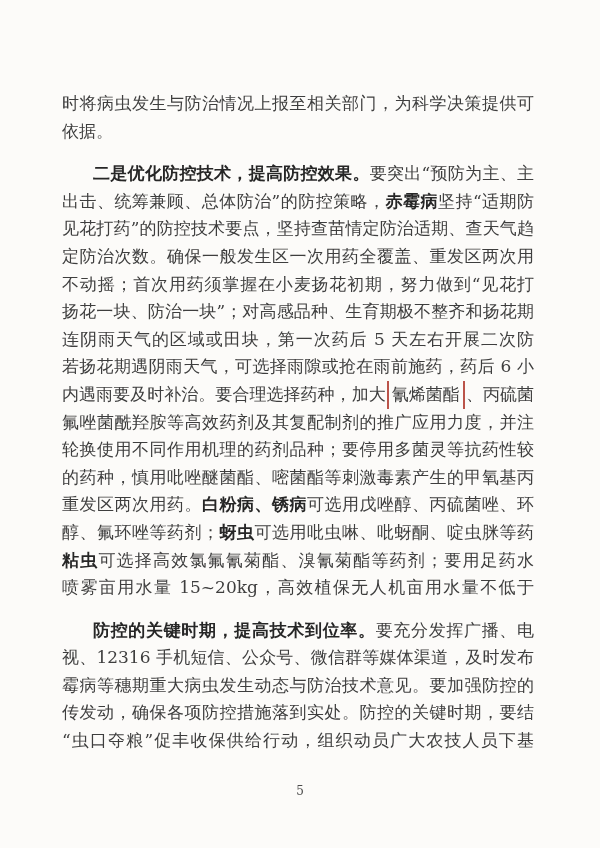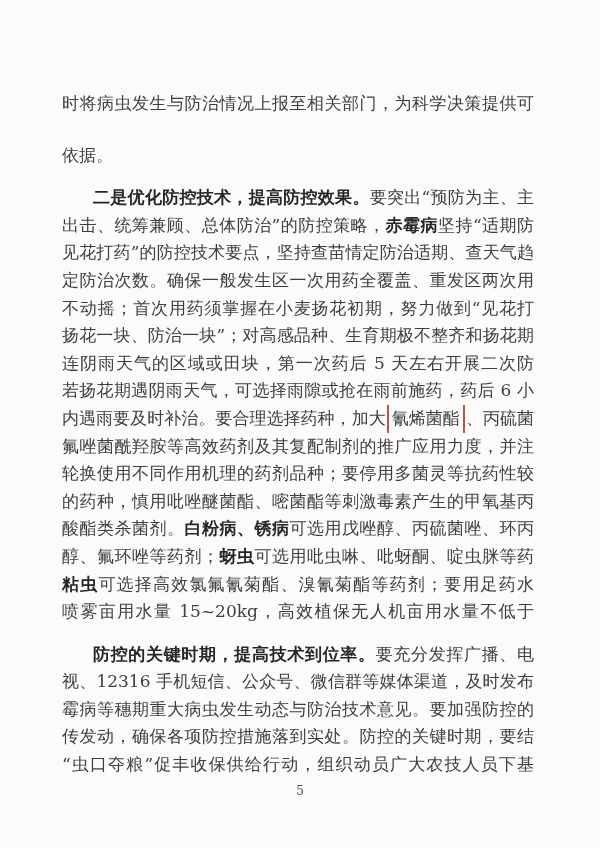--- a/index.html
+++ b/index.html
@@ -20,21 +20,20 @@
     line-height:27.6px;
     font-size:17px;
     color:#3e3e3e;
     text-align:justify;
     text-align-last:justify;
     text-justify:inter-character;
     overflow:hidden;
   }
   .line.short{
     text-align-last:auto;
-    margin-top:24px;
   }
   .line.indent{
     text-indent:31px;
     margin-top:15px;
   }
   .bold{
     font-weight:bold;
     color:#262626;
   }
   .drugbox{
@@ -79,21 +78,21 @@
     <div class="line"><span>若扬花期遇阴雨天气，可选择雨隙或抢在雨前施药，药后 6 小时</span></div>
 
     <div class="line"><span>内遇雨要及时补治。要合理选择药种，加大</span><span class="drugbox" style="border-color: rgb(187, 84, 74);">氰烯菌酯</span><span>、丙硫菌唑、</span></div>
 
     <div class="line"><span>氟唑菌酰羟胺等高效药剂及其复配制剂的推广应用力度，并注意</span></div>
 
     <div class="line"><span>轮换使用不同作用机理的药剂品种；要停用多菌灵等抗药性较高</span></div>
 
     <div class="line"><span>的药种，慎用吡唑醚菌酯、嘧菌酯等刺激毒素产生的甲氧基丙烯</span></div>
 
-    <div class="line"><span>酸酯类杀菌剂。</span><span class="bold">白粉病、锈病</span><span>可选用戊唑醇、丙硫菌唑、环丙唑</span></div>
+    <div class="line"><span>重发区两次用药。</span><span class="bold">白粉病、锈病</span><span>可选用戊唑醇、丙硫菌唑、环丙唑</span></div>
 
     <div class="line"><span>醇、氟环唑等药剂；</span><span class="bold">蚜虫</span><span>可选用吡虫啉、吡蚜酮、啶虫脒等药剂；</span></div>
 
     <div class="line"><span class="bold">粘虫</span><span>可选择高效氯氟氰菊酯、溴氰菊酯等药剂；要用足药水量，</span></div>
 
 
     <div class="line"><span>喷雾亩用水量 15~20kg，高效植保无人机亩用水量不低于 1.5kg。</span></div>
 
     <div class="line indent"><span class="bold">防控的关键时期，提高技术到位率。</span><span>要充分发挥广播、电</span></div>
 

